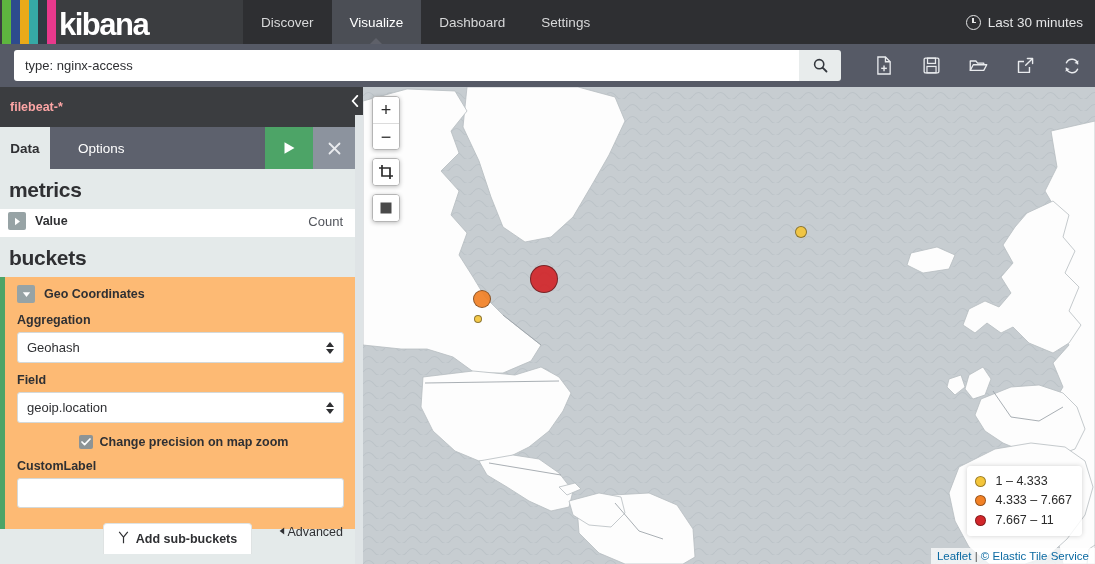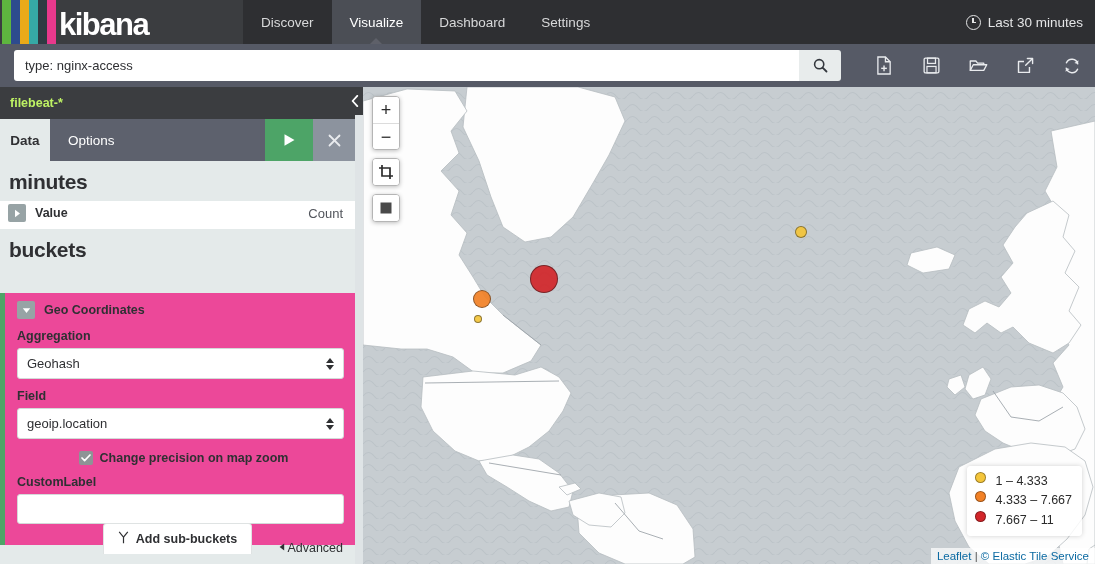--- a/index.html
+++ b/index.html
@@ -95,42 +95,42 @@
     justify-content: center; cursor: pointer; background: transparent;
     border: 0; padding: 0;
   }
 
   
   .sidebar {
     position: absolute; left: 0; top: 87px; width: 355px; height: 477px;
     background: #e4eaea; overflow: hidden;
   }
   .index-bar {
-    height: 32px; background: #3b3d40; color: #bef264;
+    height: 40px; background: #3b3d40; color: #fca5a5;
     display: flex; align-items: center; padding: 0 10px;
     font-size: 12.5px; font-weight: bold;
   }
   .tabs { display: flex; height: 42px; }
   .tab {
     display: flex; align-items: center; position: relative;
     font-size: 13.5px; cursor: pointer; user-select: none;
   }
   .tab-data {
     width: 50px; justify-content: center;
     background: #e4eaea; color: #2f3033; font-weight: bold;
   }
   .tab-data:after {
     content: ""; position: absolute; left: 50%; bottom: -7px;
     transform: translateX(-50%);
     border-left: 7px solid transparent;
     border-right: 7px solid transparent;
     border-top: 7px solid #e4eaea;
   }
   .tab-options {
-    flex: 1; background: #5d616d; color: #ffffff; padding-left: 18px;
+    flex: 1; background: #5d616d; color: #ffffff; padding-left: 28px;
   }
   .tab-apply {
     width: 48px; background: #4da467; justify-content: center;
     color: #ffffff;
   }
   .tab-close {
     width: 42px; background: #8c939e; justify-content: center;
     color: #e9ebee; font-size: 17px;
   }
   .section-title {
@@ -146,24 +146,23 @@
     display: flex; align-items: center; justify-content: center;
     flex-shrink: 0;
   }
   .metric-label {
     font-size: 12.5px; font-weight: bold; color: #2f3033; margin-left: 9px;
   }
   .metric-value {
     margin-left: auto; font-size: 13px; color: #52555c;
   }
   .bucket-card {
-    background: #ec4899; border-left: 5px solid #4da467;
+    background: #fdba74; border-left: 5px solid #4da467;
     padding: 8px 12px 0 12px; position: relative;
     height: 252px;
-    margin-top: 24px;
   }
   .bucket-head { display: flex; align-items: center; }
   .bucket-title {
     font-size: 12.5px; font-weight: bold; color: #2f3033; margin-left: 9px;
   }
   .field-label {
     font-size: 12.5px; font-weight: bold; color: #2f3033;
     margin: 10px 0 5px 0;
   }
   .select-box {
@@ -253,21 +252,21 @@
   }
   .ctrl-btn + .ctrl-btn { border-top: 1px solid #dcdcdc; }
 
   .legend {
     position: absolute; right: 13px; bottom: 28px; z-index: 10;
     background: rgba(255,255,255,0.82);
     border-radius: 4px; padding: 6px 10px 6px 8px;
     box-shadow: 0 0 5px rgba(0,0,0,0.18);
   }
   .legend-row {
-    display: flex; gap: 10px;
+    display: flex; align-items: center; gap: 10px;
     font-size: 12.5px; color: #2b2b2b; line-height: 1.55;
   }
   .legend-dot {
     width: 11px; height: 11px; border-radius: 50%;
     border: 1px solid rgba(0,0,0,0.35); flex-shrink: 0;
   }
   .attribution {
     position: absolute; right: 0; bottom: 0; z-index: 10;
     background: rgba(255,255,255,0.72);
     font-size: 11.5px; color: #0b6aa2; padding: 2px 6px;
@@ -383,21 +382,21 @@
         </svg>
       </div>
       <div class="tab tab-close">
         <svg width="13" height="13" viewBox="0 0 13 13">
           <line x1="1.5" y1="1.5" x2="11.5" y2="11.5" stroke="#e9ebee" stroke-width="1.8" stroke-linecap="round"></line>
           <line x1="11.5" y1="1.5" x2="1.5" y2="11.5" stroke="#e9ebee" stroke-width="1.8" stroke-linecap="round"></line>
         </svg>
       </div>
     </div>
 
-    <div class="section-title">minutes</div>
+    <div class="section-title">metrics</div>
 
     <div class="metric-row">
       <span class="toggle-sq">
         <svg width="7" height="9" viewBox="0 0 7 9">
             <path d="M1 0.8 L6 4.5 L1 8.2 Z" fill="#ffffff"></path>
           </svg>
       </span>
       <span class="metric-label">Value</span>
       <span class="metric-value">Count</span>
     </div>

